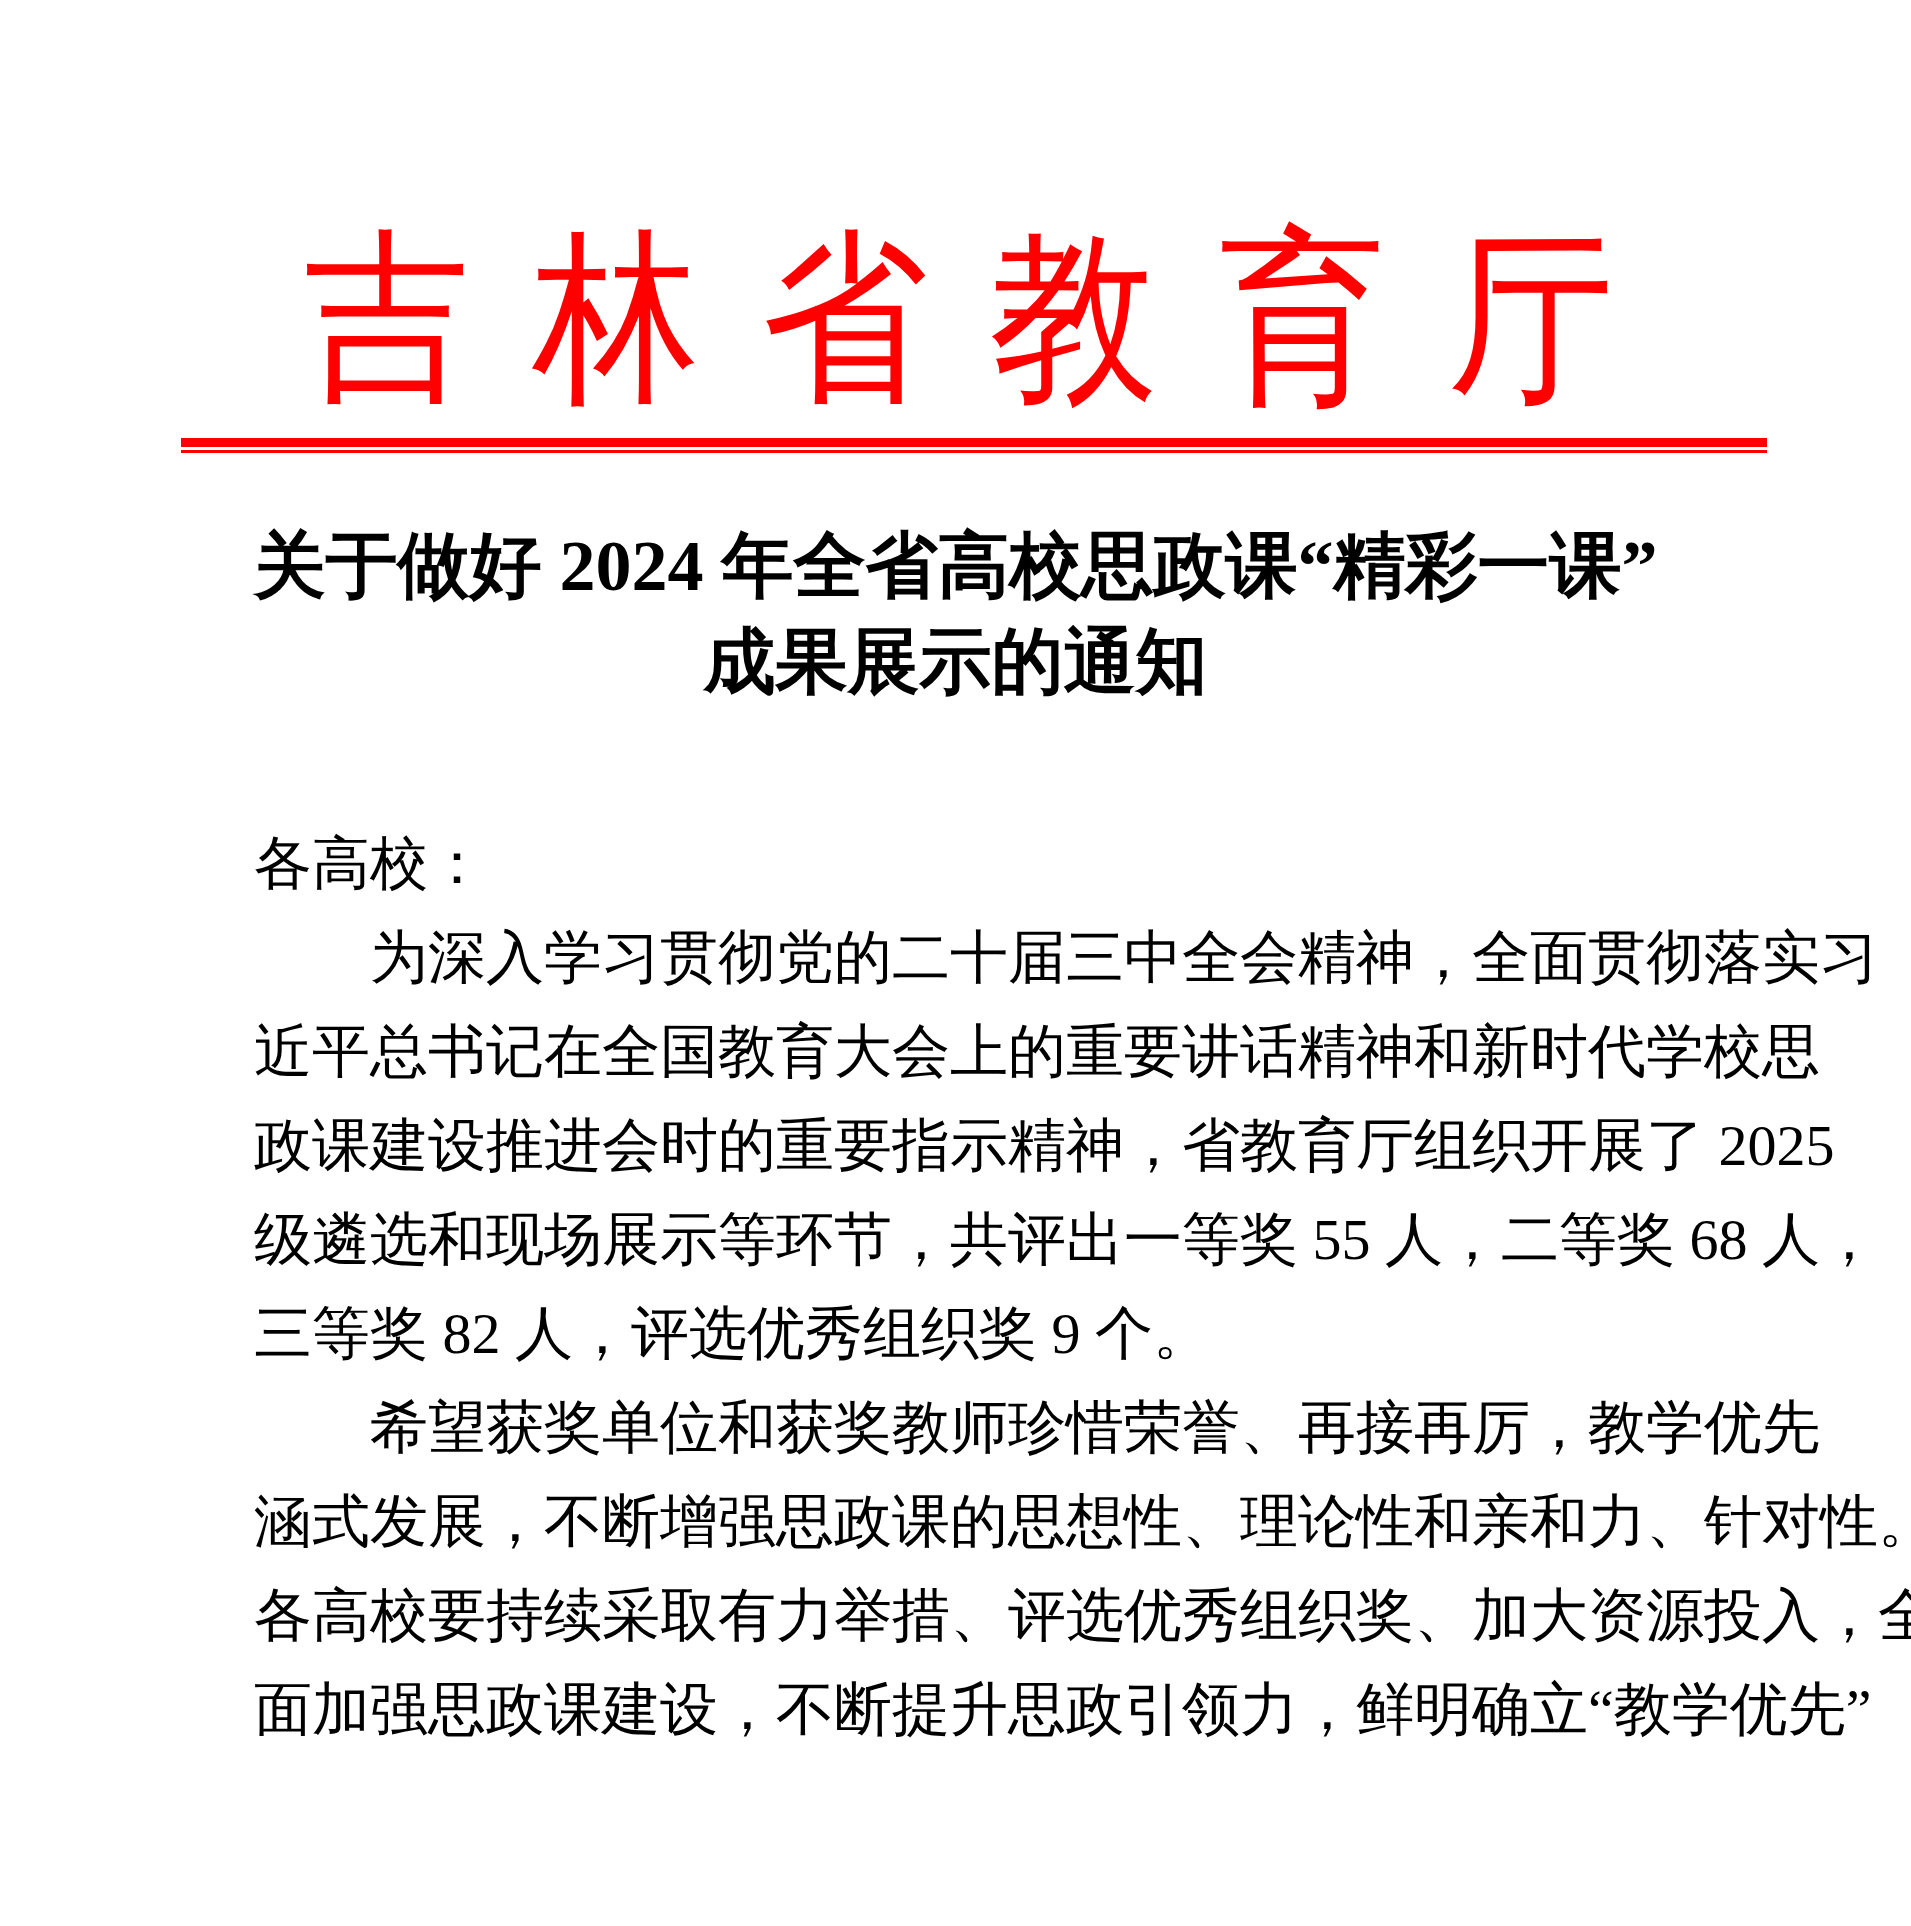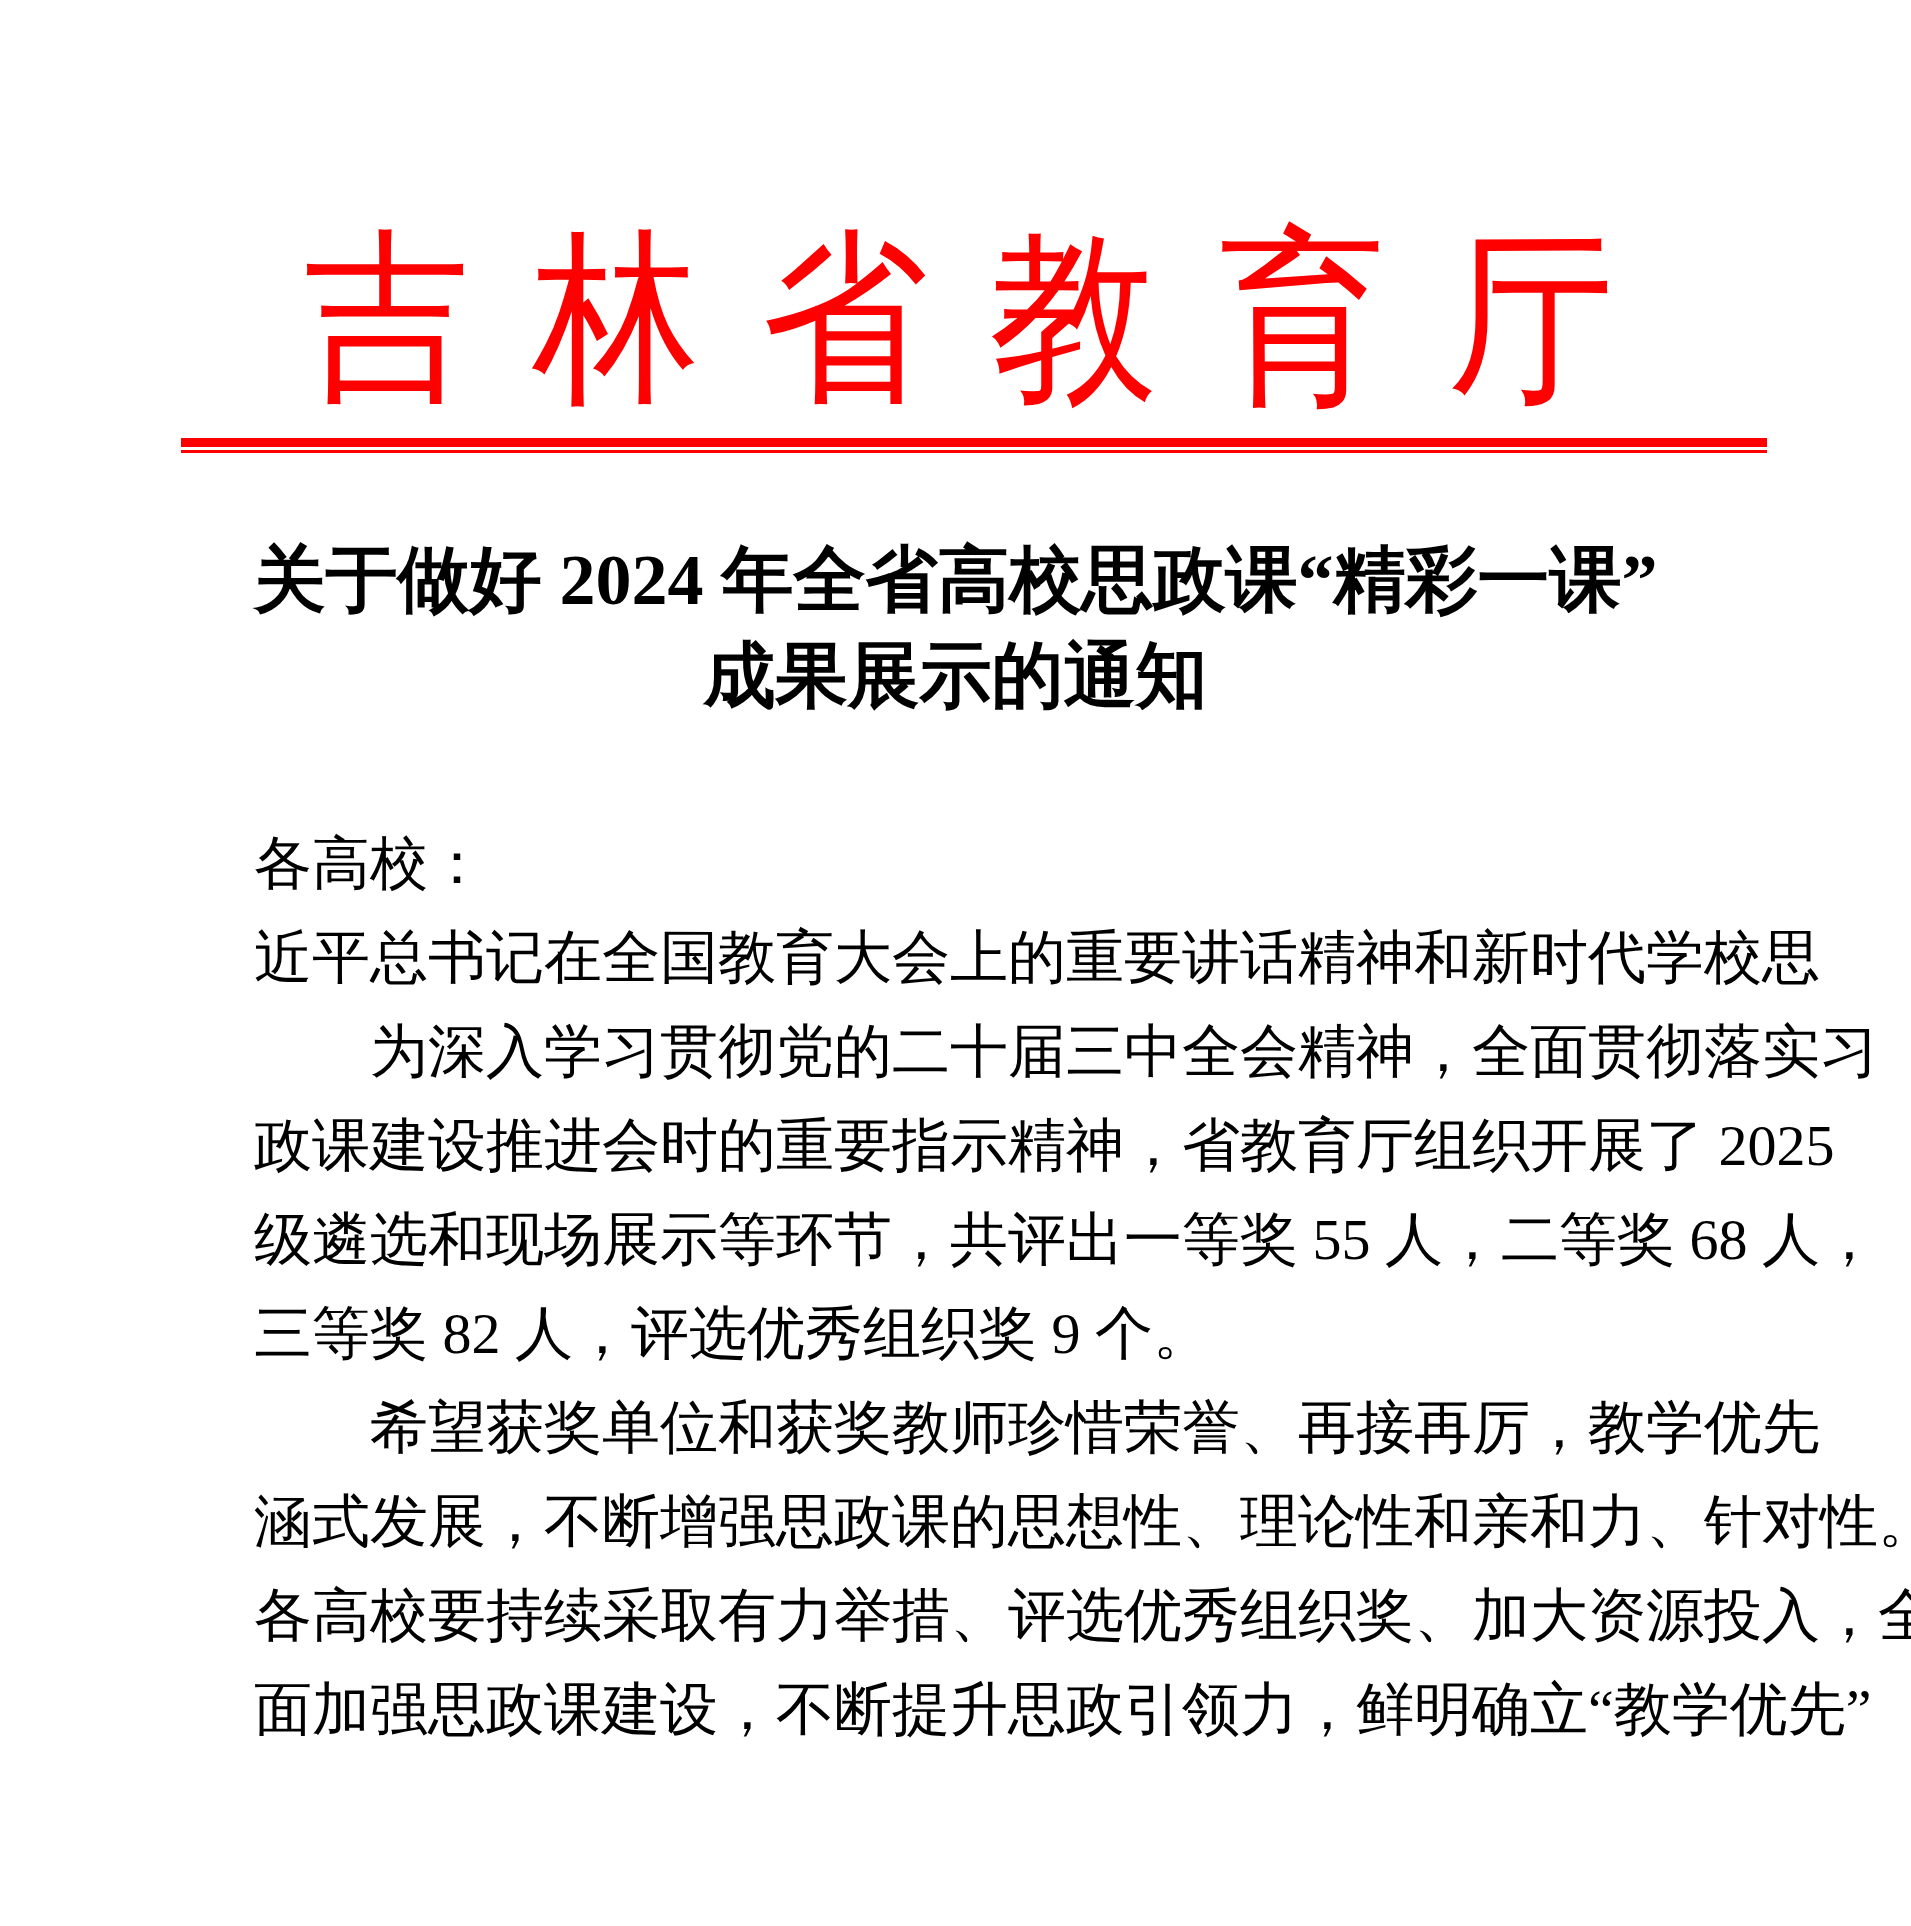--- a/index.html
+++ b/index.html
@@ -46,21 +46,21 @@
     width: 1586px;
     background: #fe0000;
   }
   .rule-header-thick { top: 438px; height: 9.2px; }
   .rule-header-thin  { top: 450px; height: 3.1px;  }
 
   
   .doc-title {
     position: absolute;
     left: 235px;
-    top: 532px;
+    top: 518px;
     width: 1441px;
     text-align: center;
     font-weight: bold;
     font-size: 72px;
     line-height: 96px;
   }
 
   
   .doc-body {
     position: absolute;
@@ -100,22 +100,22 @@
   <div class="rule rule-header-thick"></div>
   <div class="rule rule-header-thin"></div>
 
   <div class="doc-title">
     <div>关于做好 2024 年全省高校思政课“精彩一课”</div>
     <div>成果展示的通知</div>
   </div>
 
   <div class="doc-body">
     <div class="body-line no-justify">各高校：</div>
+    <div class="body-line indent">为深入学习贯彻党的二十届三中全会精神，全面贯彻落实习</div>
     <div class="body-line">近平总书记在全国教育大会上的重要讲话精神和新时代学校思</div>
-    <div class="body-line indent">为深入学习贯彻党的二十届三中全会精神，全面贯彻落实习</div>
     <div class="body-line">政课建设推进会时的重要指示精神，省教育厅组织开展了 2025</div>
     <div class="body-line">级遴选和现场展示等环节，共评出一等奖 55 人，二等奖 68 人，</div>
     <div class="body-line no-justify">三等奖 82 人，评选优秀组织奖 9 个。</div>
     <div class="body-line indent">希望获奖单位和获奖教师珍惜荣誉、再接再厉，教学优先</div>
     <div class="body-line">涵式发展，不断增强思政课的思想性、理论性和亲和力、针对性。</div>
     <div class="body-line">各高校要持续采取有力举措、评选优秀组织奖、加大资源投入，全</div>
     <div class="body-line">面加强思政课建设，不断提升思政引领力，鲜明确立“教学优先”</div>
 
   </div>
 

